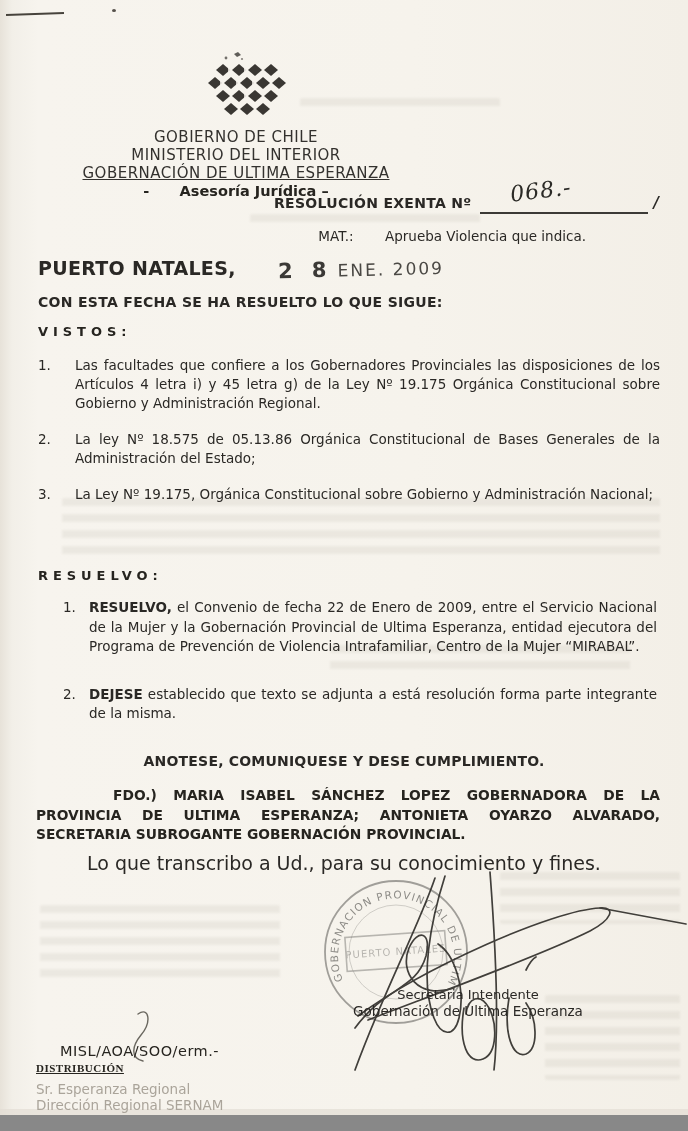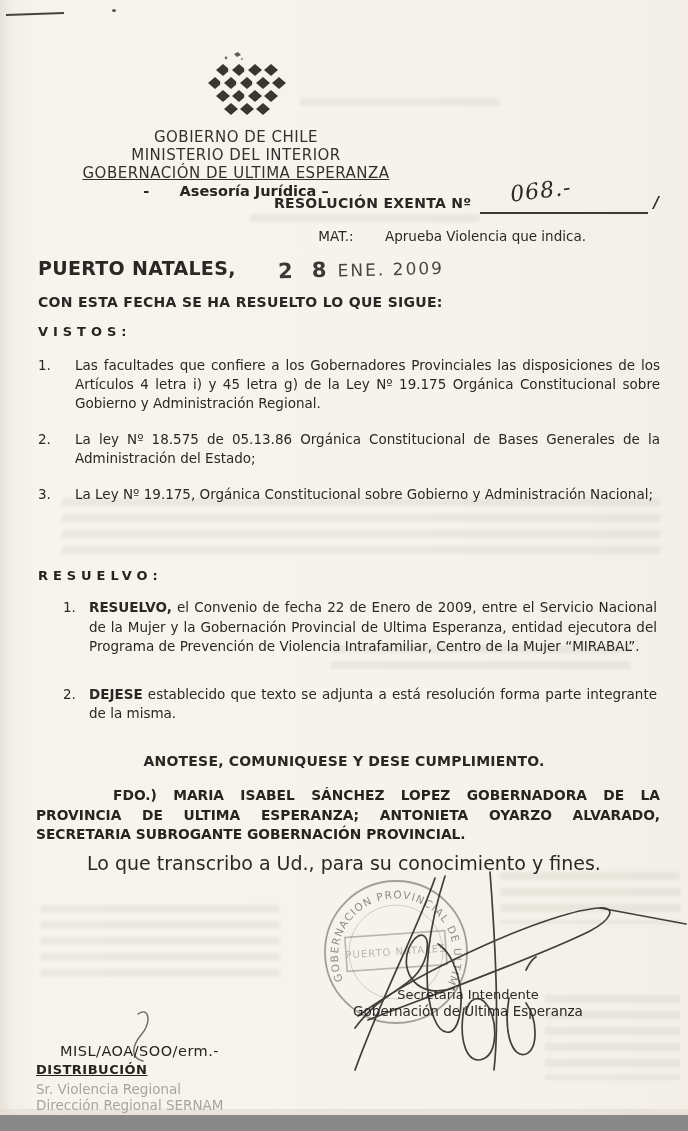--- a/index.html
+++ b/index.html
@@ -49,22 +49,22 @@
   .transcribe{left:0;right:0;top:852px;text-align:center;font-size:19px;}
   
   .stamp{left:296px;top:852px;opacity:.82;}
   .sig{left:268px;top:858px;}
   .sigblock{left:300px;top:986px;width:336px;text-align:center;line-height:17px;}
   .sigblock .name{font-weight:bold;font-size:14px;letter-spacing:.3px;color:#26241f;}
   .sigblock .title{font-size:13px;}
   .sigblock .org{font-size:13.5px;}
   
   .initials{left:24px;top:1043px;font-weight:normal;font-size:14.5px;letter-spacing:.5px;color:#26241f;margin-left:36px;}
-  .dist-h{left:36px;top:1062px;font-weight:bold;font-size:13px;letter-spacing:.5px;
-    text-decoration:underline;color:#26241f;}
+  .dist-h{left:36px;top:1062px;font-weight:bold;font-size:11px;letter-spacing:.5px;
+    text-decoration:underline;color:#26241f;font-family:Liberation Serif, serif;}
   .dist-list{left:36px;top:1081px;font-size:13.5px;line-height:16px;color:#aaa49a;}
   .dist-list .faintest{color:#c4beb2;}
   
   .scratch{left:6px;top:13px;width:58px;height:2px;background:#47433c;transform:rotate(-2deeg);}
   .scratch{transform:rotate(-2deg);}
   .dot{left:112px;top:9px;width:4px;height:3px;background:#55504a;border-radius:50%;}
   .ghost{position:absolute;background:repeating-linear-gradient(180deg,rgba(148,140,125,.20) 0 8px,rgba(0,0,0,0) 8px 16px);
     filter:blur(1.3px);border-radius:2px;opacity:.55;}
   .bottom-edge{left:0;right:0;bottom:0;height:6px;background:#e2ddd4;opacity:.7;}
 </style>
@@ -226,19 +226,19 @@
     <div class="org">Gobernación de Ultima Esperanza</div>
   </div>
 
   <svg class="abs" style="left:118px;top:1006px;" width="44" height="58" viewBox="0 0 44 58">
     <path d="M20 8 C31 0 34 16 23 29 C14 40 12 52 25 55" fill="none" stroke="#6a675f" stroke-width="1.4" stroke-linecap="round"></path>
   </svg>
 
   <div class="abs initials">MISL/AOA/SOO/erm.-</div>
   <div class="abs dist-h">DISTRIBUCIÓN</div>
   <div class="abs dist-list">
-    <div>Sr. Violencia Regional</div>
+    <div>Sr. Esperanza Regional</div>
     <div>Dirección Regional SERNAM</div>
     <div>Archivo Gabinete</div>
     <div class="faintest">Asesoría Jurídica</div>
   </div>
 
 </div>
 
 </body></html>

